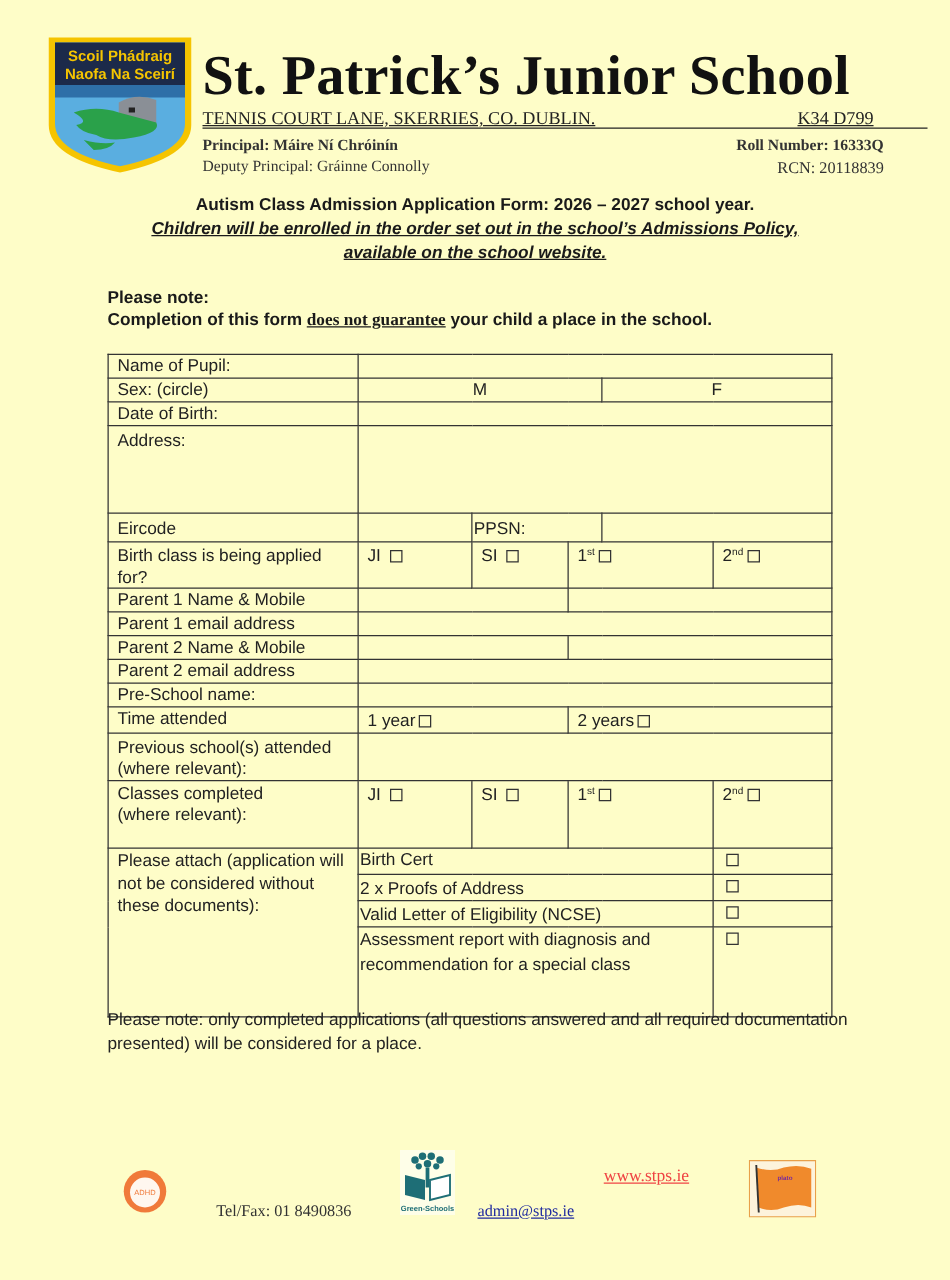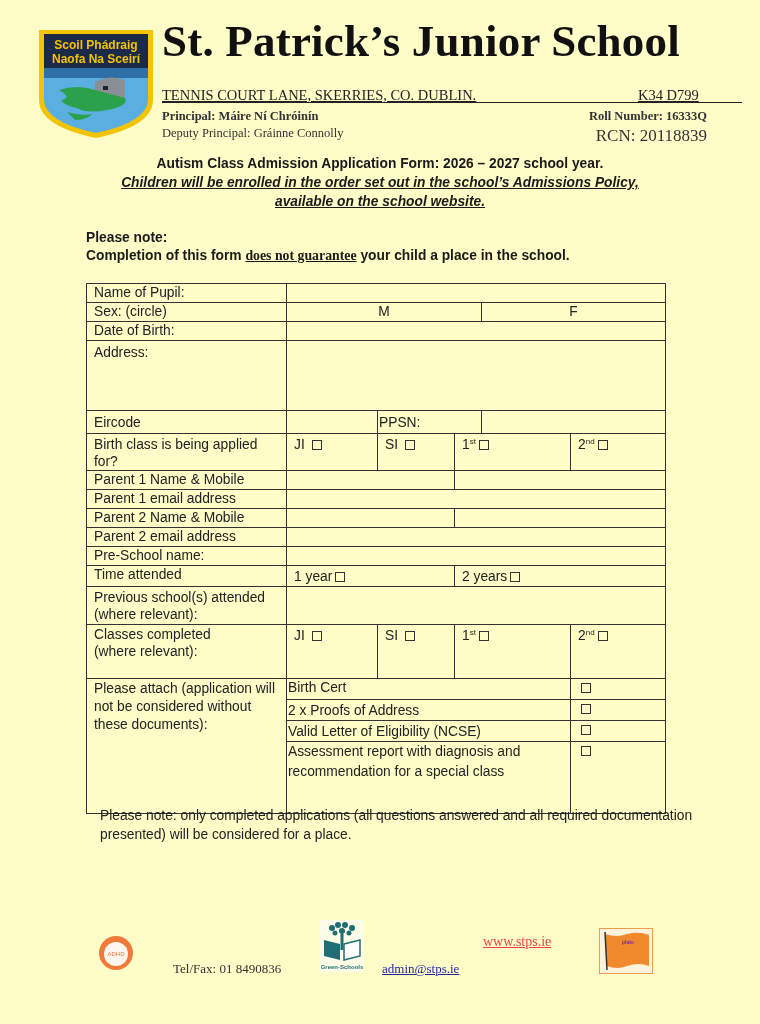--- a/index.html
+++ b/index.html
@@ -12,39 +12,39 @@
     color: #1a1a1a;
   }
   .abs { position: absolute; }
 
   
   #crest { left: 37px; top: 28px; width: 118px; height: 112px; }
 
   
   .serif { font-family: "Liberation Serif", "DejaVu Serif", serif; }
   #school-name {
-    left: 162px; top: 15px; font-size: 45px; font-weight: bold; color: #111;
+    left: 162px; top: 34px; font-size: 45px; font-weight: bold; color: #111;
     letter-spacing: 0.2px; white-space: nowrap;
   }
   #address-line {
     left: 162px; top: 87px; width: 580px; height: 16px;
     border-bottom: 1.5px solid #222;
   }
   #address-text {
     position: absolute; left: 0; top: 0; font-size: 14.5px; text-decoration: underline;
     color: #222; white-space: nowrap;
   }
   #eircode-text {
     position: absolute; left: 476px; top: 0; font-size: 14.5px; text-decoration: underline;
     color: #222; white-space: nowrap;
   }
   #principal { left: 162px; top: 109px; font-size: 12.5px; font-weight: bold; color: #333; white-space: nowrap; }
   #deputy { left: 162px; top: 126px; font-size: 12.5px; color: #333; white-space: nowrap; }
   #roll { right: 53px; top: 109px; font-size: 12.5px; font-weight: bold; color: #333; white-space: nowrap; text-align: right; }
-  #rcn { right: 53px; top: 126px; font-size: 17px; color: #333; white-space: nowrap; text-align: right; font-family: Liberation Serif, serif; }
+  #rcn { right: 53px; top: 126px; font-size: 13px; color: #333; white-space: nowrap; text-align: right; font-family: Liberation Serif, serif; }
 
   
   .center-line { left: 0; width: 760px; text-align: center; font-weight: bold; font-size: 13.8px; white-space: nowrap; }
   #form-title { top: 156px; }
   #enrol-1 { top: 175px; font-style: italic; text-decoration: underline; }
   #enrol-2 { top: 194px; font-style: italic; text-decoration: underline; }
 
   #note-head { left: 86px; top: 230px; font-size: 13.8px; font-weight: bold; }
   #note-body { left: 86px; top: 248px; font-size: 13.8px; font-weight: bold; white-space: nowrap; }
   #note-body u { text-decoration: underline; font-family: Liberation Serif, serif; }
@@ -57,21 +57,21 @@
   }
   #form-table td {
     border: 1px solid #333; padding: 0 7px; vertical-align: top; line-height: 17px;
   }
   #form-table td.c { text-align: center; }
   #form-table td.np { padding-left: 1px; }
   .box { display: inline-block; width: 10px; height: 10px; border: 1px solid #333; vertical-align: -1px; margin-left: 3px; }
   sup { font-size: 8px; vertical-align: 5px; line-height: 0; }
 
   
-  #final-note { left: 86px; top: 806px; font-size: 13.8px; line-height: 19px; width: 600px; color: #222; margin-left: 14px; }
+  #final-note { left: 86px; top: 806px; font-size: 13.8px; line-height: 19px; width: 600px; color: #222; }
 
   
   #adhd-badge { left: 97px; top: 934px; width: 38px; height: 38px; }
   #tel { left: 173px; top: 961px; font-size: 13px; color: #333; white-space: nowrap; }
   #green-schools { left: 320px; top: 920px; width: 44px; height: 52px; }
   #email-link { left: 382px; top: 961px; font-size: 13px; color: #1f2aa0; text-decoration: underline; white-space: nowrap; }
   #web-link { left: 483px; top: 934px; font-size: 14px; color: #ef4444; text-decoration: underline; white-space: nowrap; }
   #flag-badge { left: 599px; top: 928px; width: 54px; height: 46px; }
 </style>
 </head>

